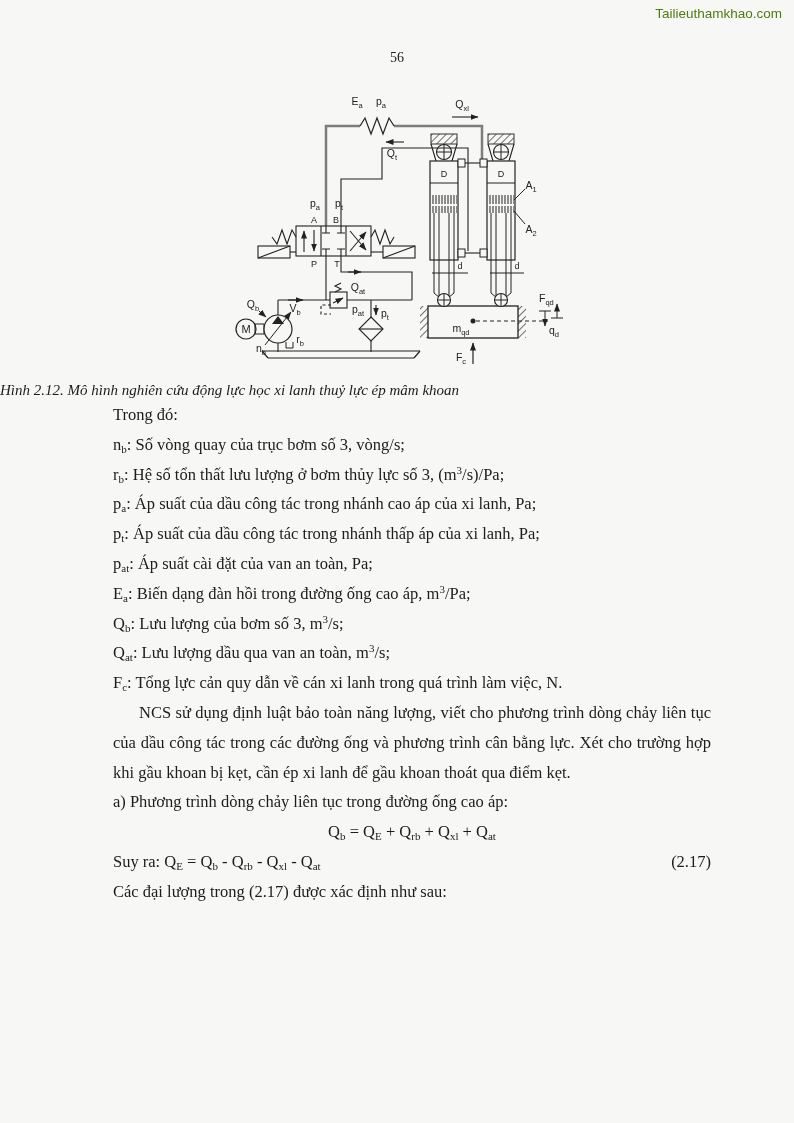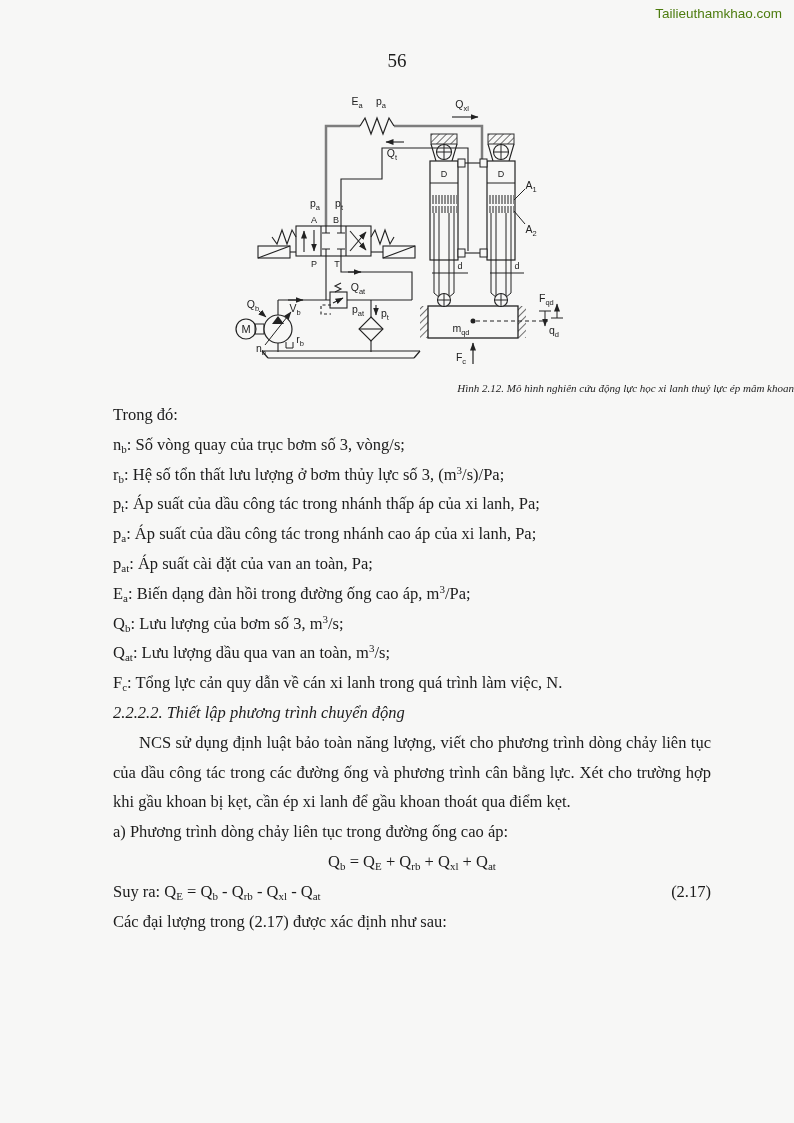--- a/index.html
+++ b/index.html
@@ -8,26 +8,26 @@
     background:#f7f7f6;color:#1c1c1c;
     font-family:"Liberation Serif",serif;overflow:hidden;
   }
   .watermark{
     position:absolute;top:6px;right:12px;
     font-family:"Liberation Sans",sans-serif;
     font-size:13.5px;color:#4d7c0f;
   }
   .pageno{
     position:absolute;top:50px;left:0;width:100%;
-    text-align:center;font-size:19px;
+    text-align:center;font-size:14px;
   }
   .figure-svg{position:absolute;left:215px;top:88px;}
   .caption{
     position:absolute;top:382px;left:0;width:100%;
-    text-align:right;font-style:italic;font-size:11px;
+    text-align:left;font-style:italic;font-size:15px;
   }
   .content{
     position:absolute;top:400px;left:113px;width:598px;
     font-size:16.5px;line-height:29.8px;
   }
   .content div,.content p{margin:0;padding:0;}
   .deflist{margin-left:47px;}
   .sec-head{font-style:italic;}
   .para{text-align:justify;text-indent:26px;}
   .bold-head{font-weight:normal;}
@@ -213,29 +213,28 @@
   <text class="lb" x="549" y="334"><tspan>q</tspan><tspan class="sb" dy="2.5">d</tspan></text>
 </svg>
 
 <div class="caption">Hình 2.12. Mô hình nghiên cứu động lực học xi lanh thuỷ lực ép mâm khoan</div>
 
 <div class="content">
   <div>Trong đó:</div>
   <div class="deflist">
     <div>n<sub>b</sub>: Số vòng quay của trục bơm số 3, vòng/s;</div>
     <div>r<sub>b</sub>: Hệ số tổn thất lưu lượng ở bơm thủy lực số 3, (m<sup>3</sup>/s)/Pa;</div>
+    <div>p<sub>a</sub>: Áp suất của dầu công tác trong nhánh cao áp của xi lanh, Pa;</div>
     <div>p<sub>t</sub>: Áp suất của dầu công tác trong nhánh thấp áp của xi lanh, Pa;</div>
-    <div>p<sub>a</sub>: Áp suất của dầu công tác trong nhánh cao áp của xi lanh, Pa;</div>
     <div>p<sub>at</sub>: Áp suất cài đặt của van an toàn, Pa;</div>
     <div>E<sub>a</sub>: Biến dạng đàn hồi trong đường ống cao áp, m<sup>3</sup>/Pa;</div>
     <div>Q<sub>b</sub>: Lưu lượng của bơm số 3, m<sup>3</sup>/s;</div>
     <div>Q<sub>at</sub>: Lưu lượng dầu qua van an toàn, m<sup>3</sup>/s;</div>
     <div>F<sub>c</sub>: Tổng lực cản quy dẫn về cán xi lanh trong quá trình làm việc, N.</div>
   </div>
-  <div class="sec-head">2.2.2.2. Thiết lập phương trình chuyển động</div>
   <p class="para">NCS sử dụng định luật bảo toàn năng lượng, viết cho phương trình dòng chảy liên tục của dầu công tác trong các đường ống và phương trình cân bằng lực. Xét cho trường hợp khi gầu khoan bị kẹt, cần ép xi lanh để gầu khoan thoát qua điểm kẹt.</p>
   <div class="bold-head">a) Phương trình dòng chảy liên tục trong đường ống cao áp:</div>
   <div class="equation">Q<sub>b</sub> = Q<sub>E</sub> + Q<sub>rb</sub> + Q<sub>xl</sub> + Q<sub>at</sub></div>
   <div class="suyra-row">
     <span>Suy ra: Q<sub>E</sub> = Q<sub>b</sub> - Q<sub>rb</sub> - Q<sub>xl</sub> - Q<sub>at</sub></span>
     <span>(2.17)</span>
   </div>
   <div>Các đại lượng trong (2.17) được xác định như sau:</div>
 </div>
 

